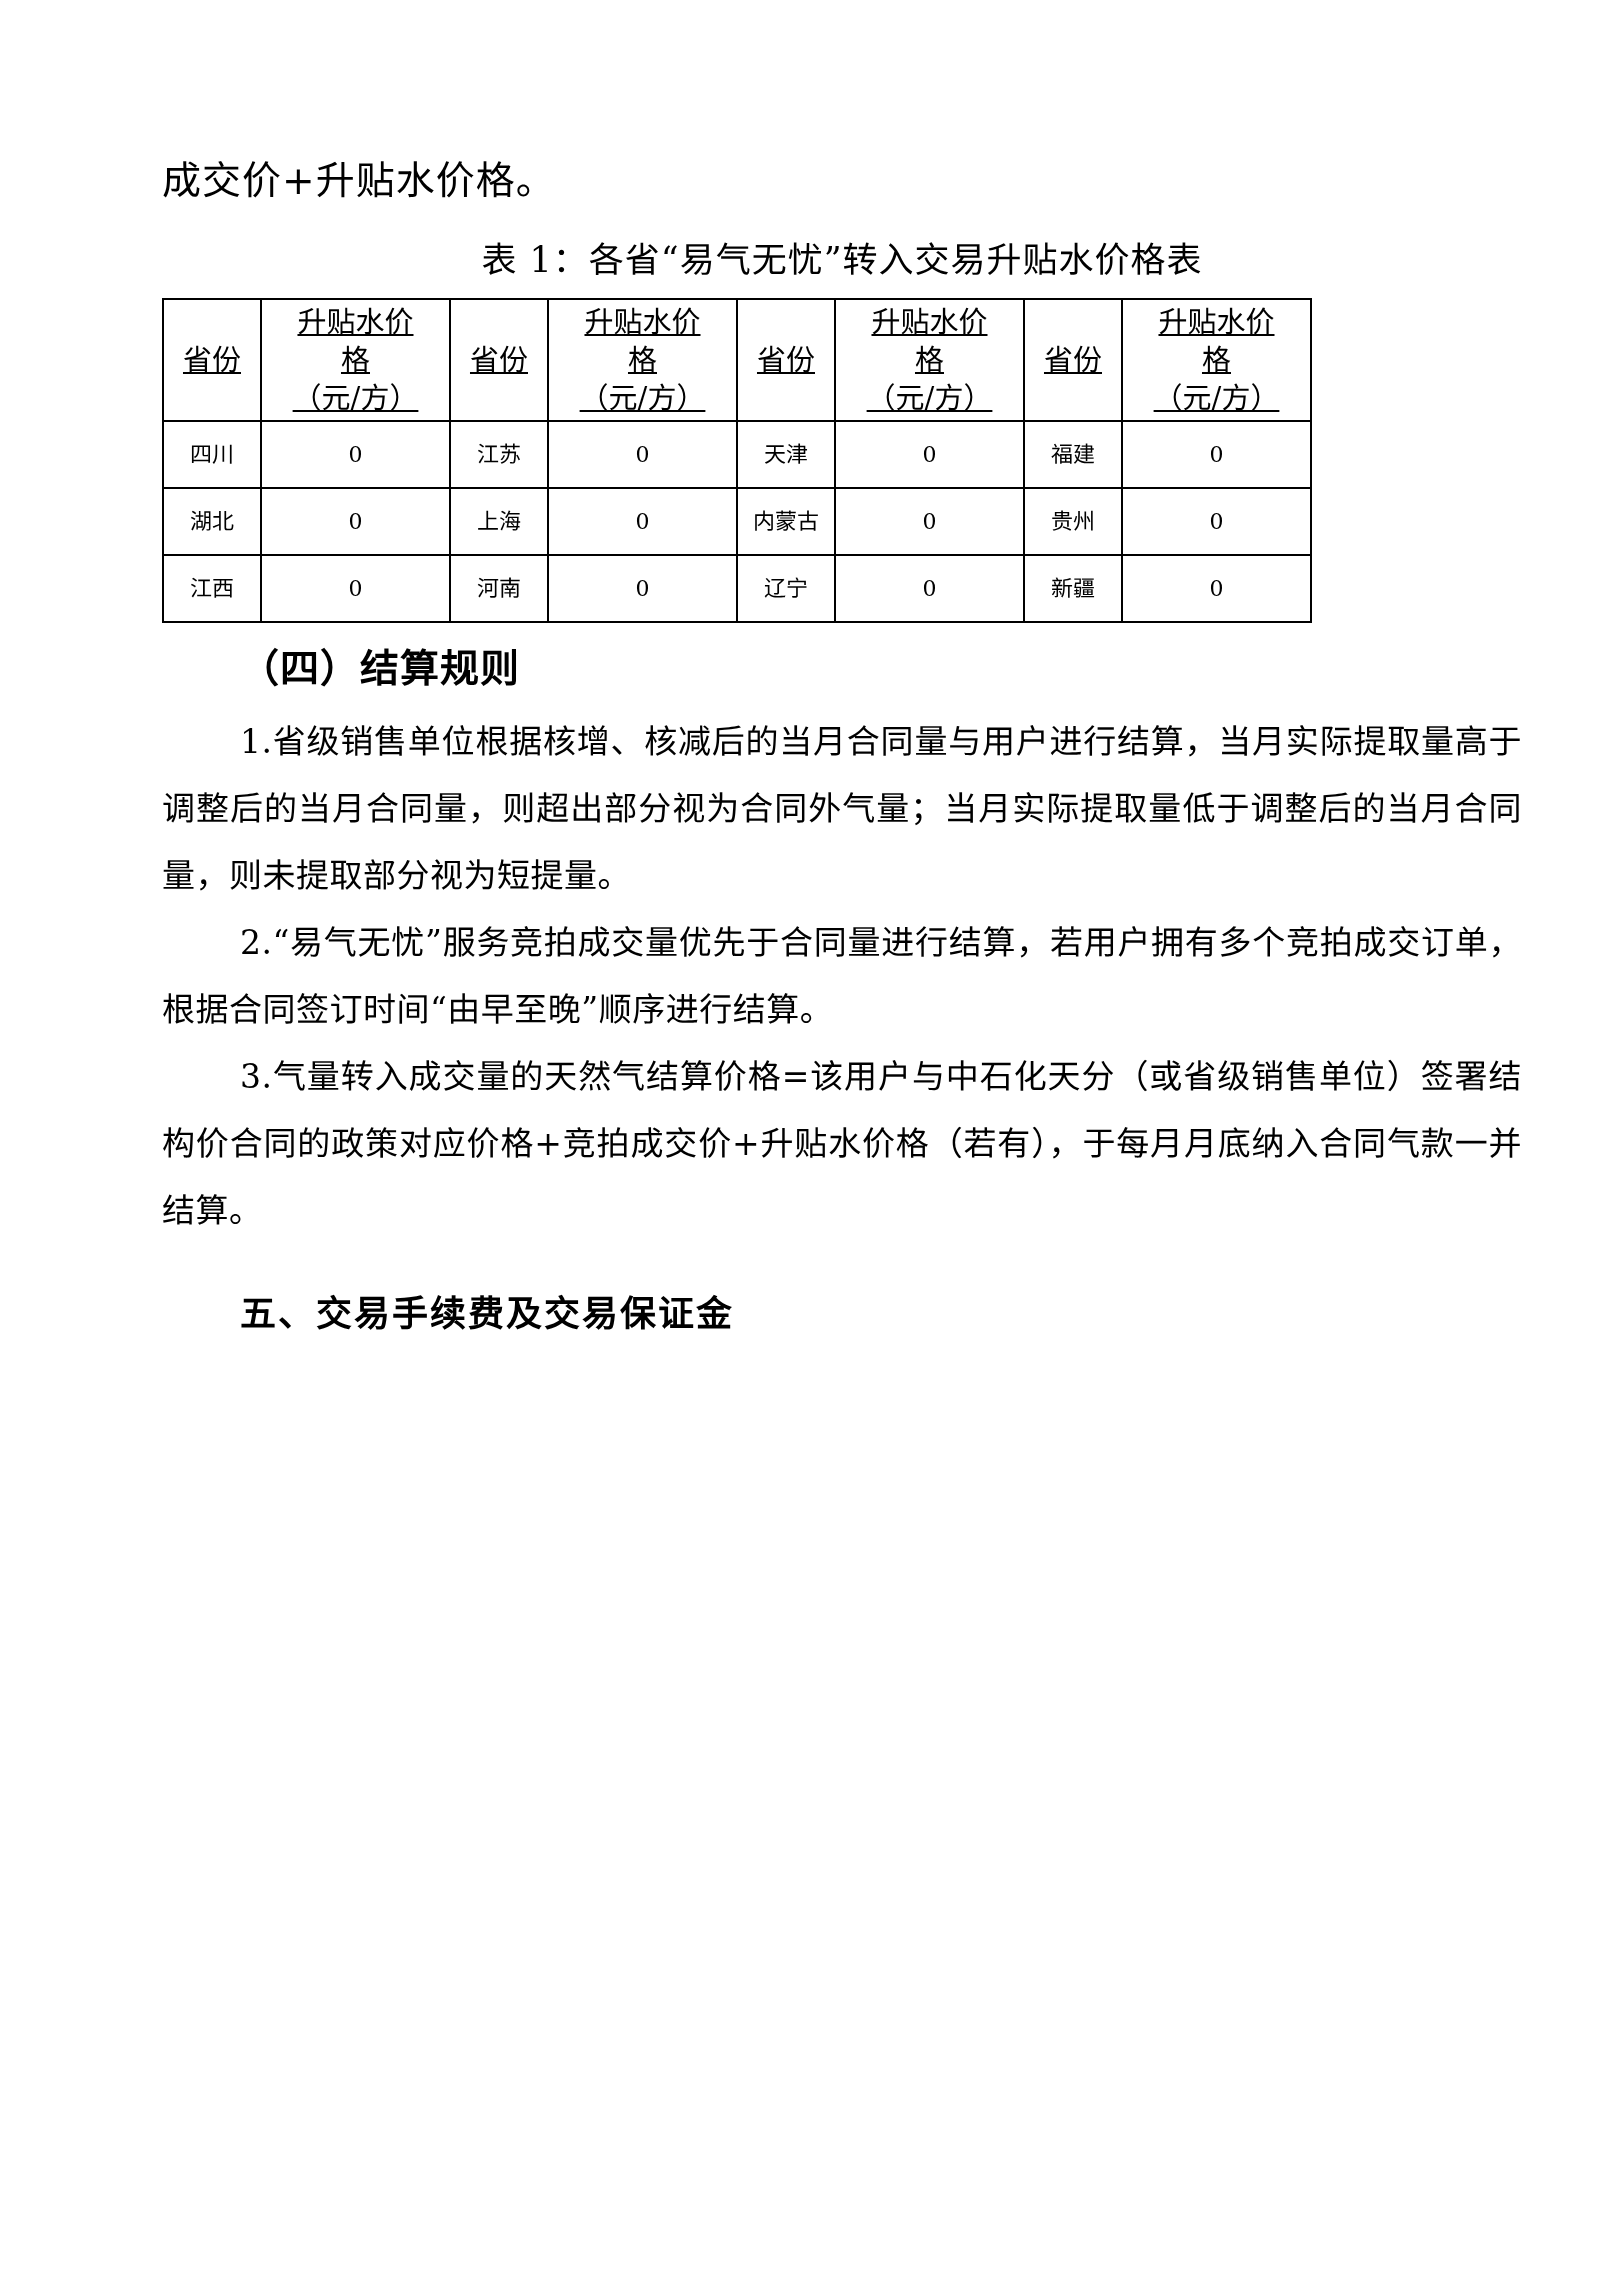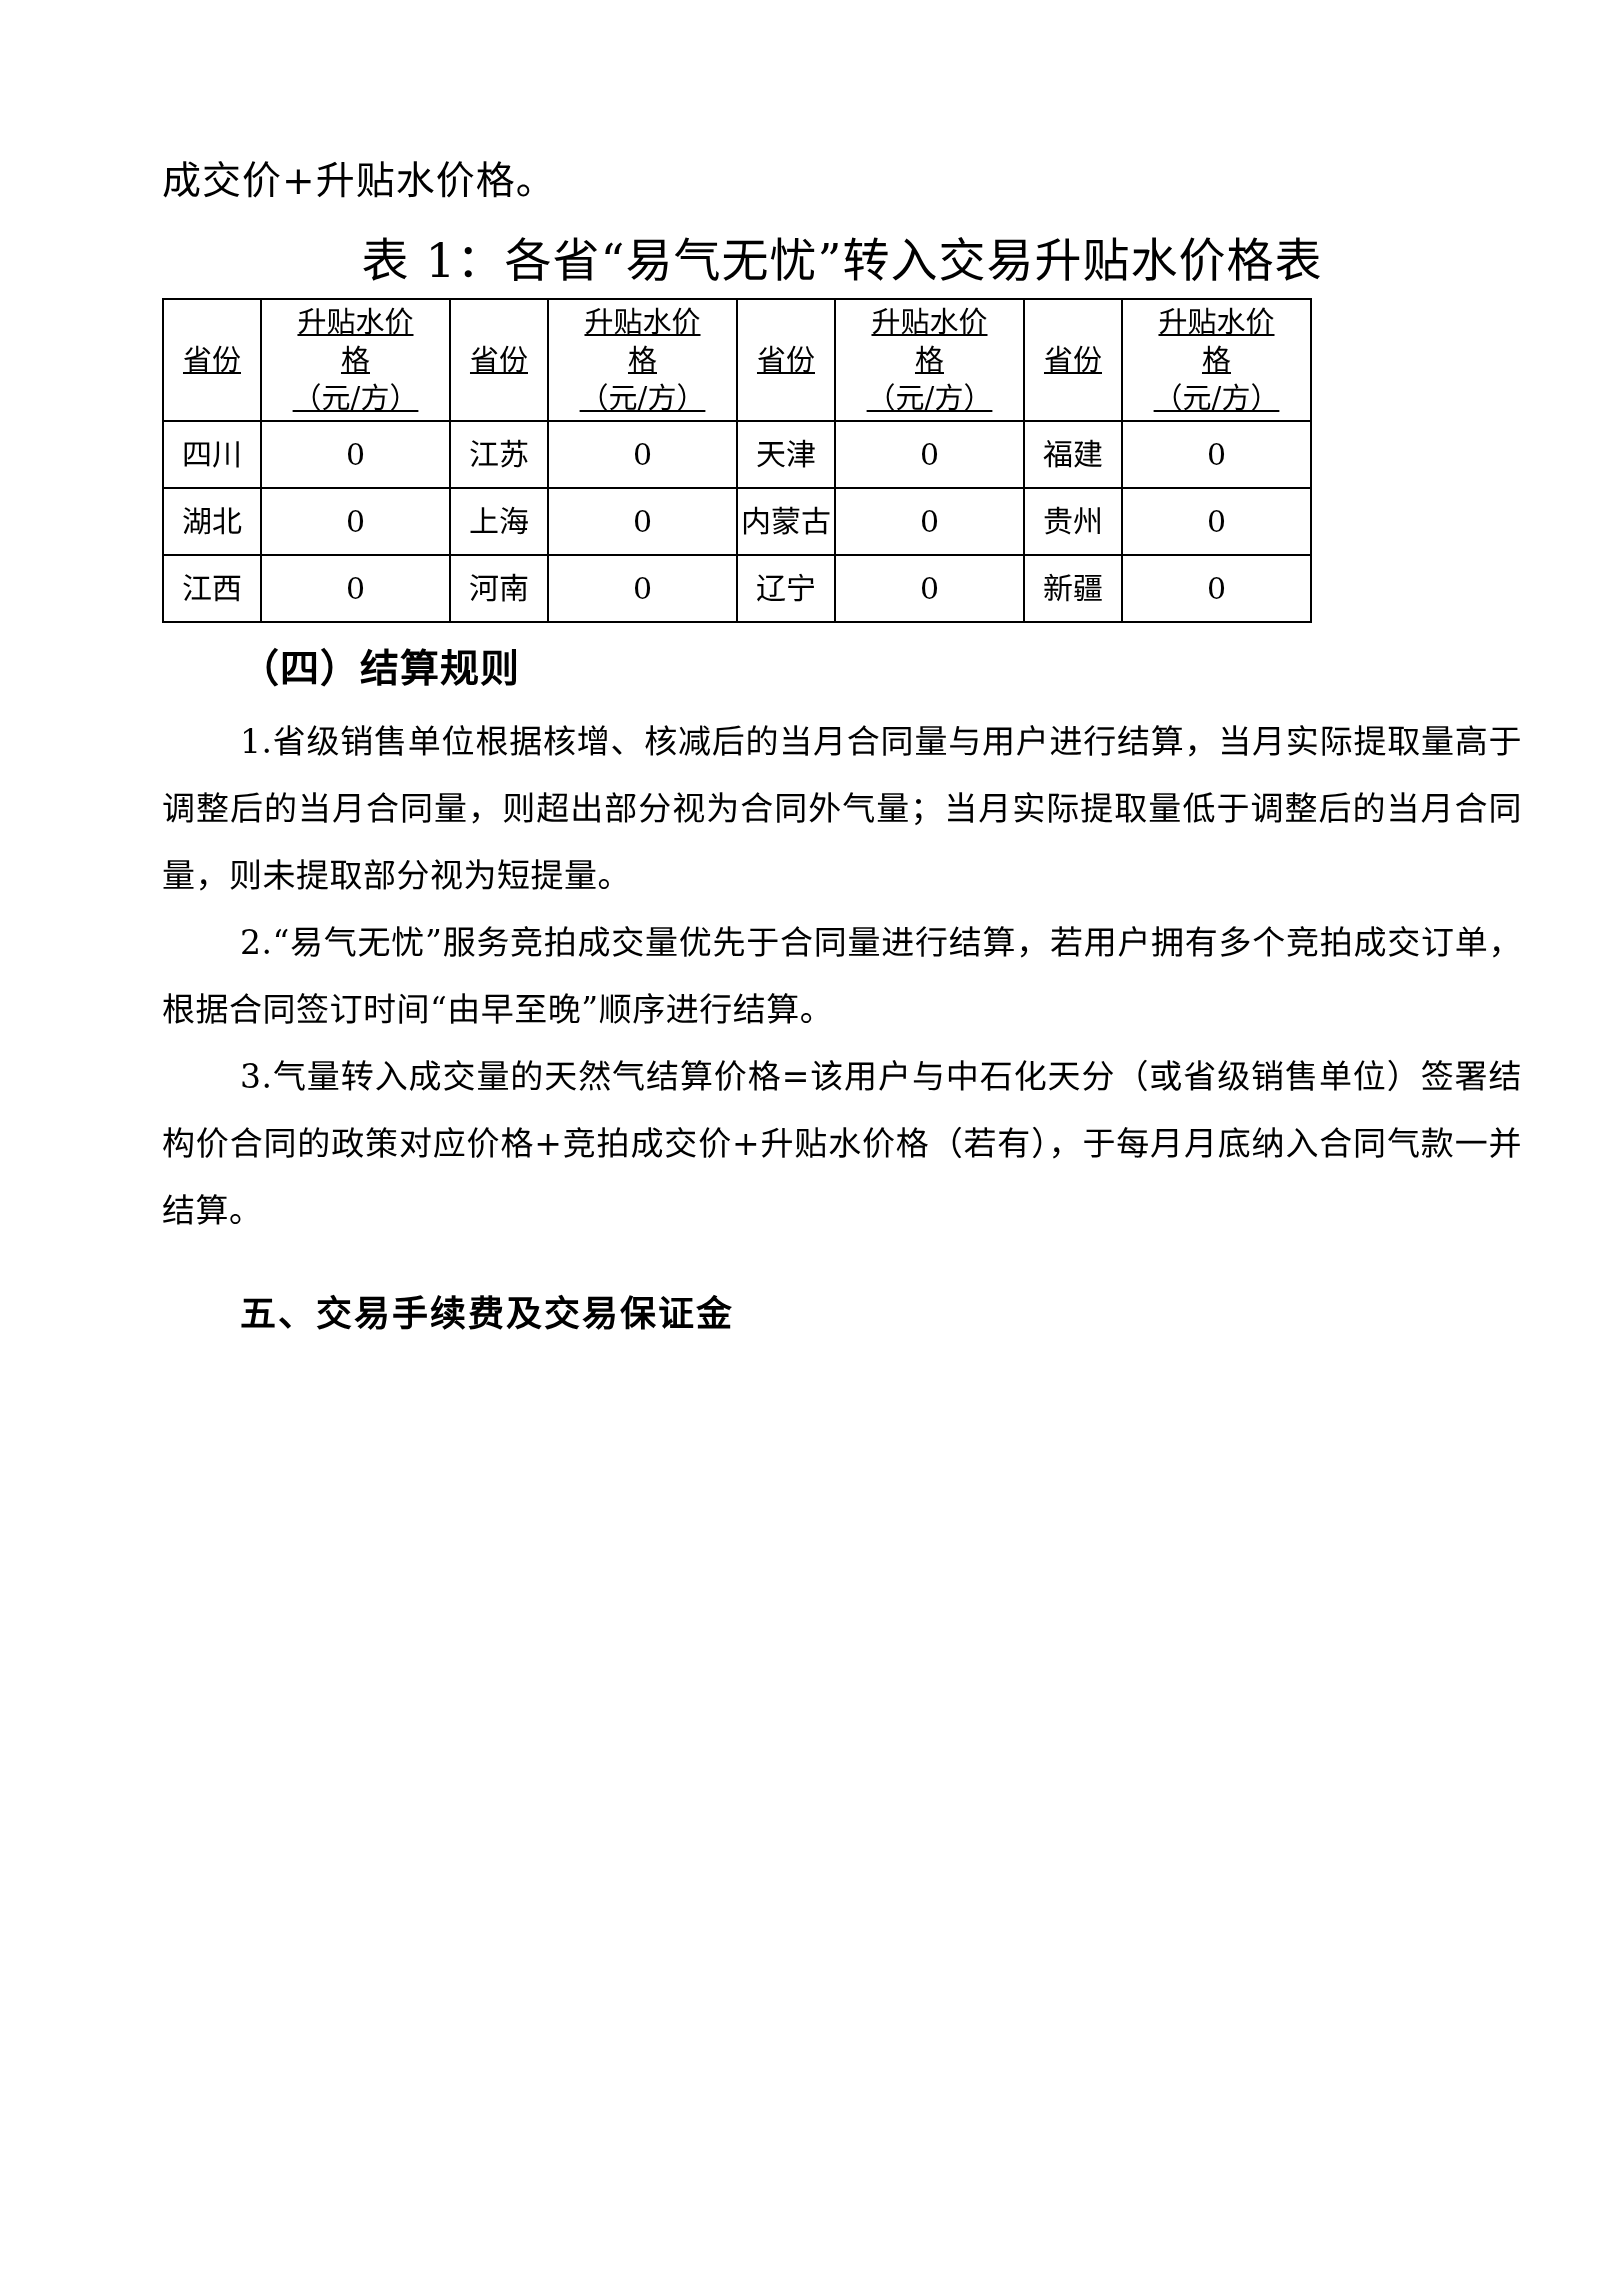--- a/index.html
+++ b/index.html
@@ -55,39 +55,39 @@
     font-size: 36px;
     line-height: 73px;
     font-weight: bold;
     margin: 33px 0 0 0;
     text-indent: 78px;
     letter-spacing: 2px;
   }
 
   
   .table-caption {
-    font-size: 47px;
+    font-size: 35px;
     line-height: 61px;
     text-align: center;
     margin: 15.7px 0 7.8px 0;
     letter-spacing: 1px;
   }
 
   
   table.price-table {
     border-collapse: collapse;
     width: 1149px;
     margin: 0 auto 5.9px 0;
     table-layout: fixed;
   }
   table.price-table td, table.price-table th {
     border: 2px solid #000000;
     text-align: center;
     vertical-align: middle;
-    font-size: 30px;
+    font-size: 22px;
     line-height: 43px;
     font-weight: normal;
     padding: 2px 2px;
   }
   table.price-table thead td {
     height: 116px;
     font-size: 29px;
     line-height: 39px;
     text-decoration: underline;
   }

